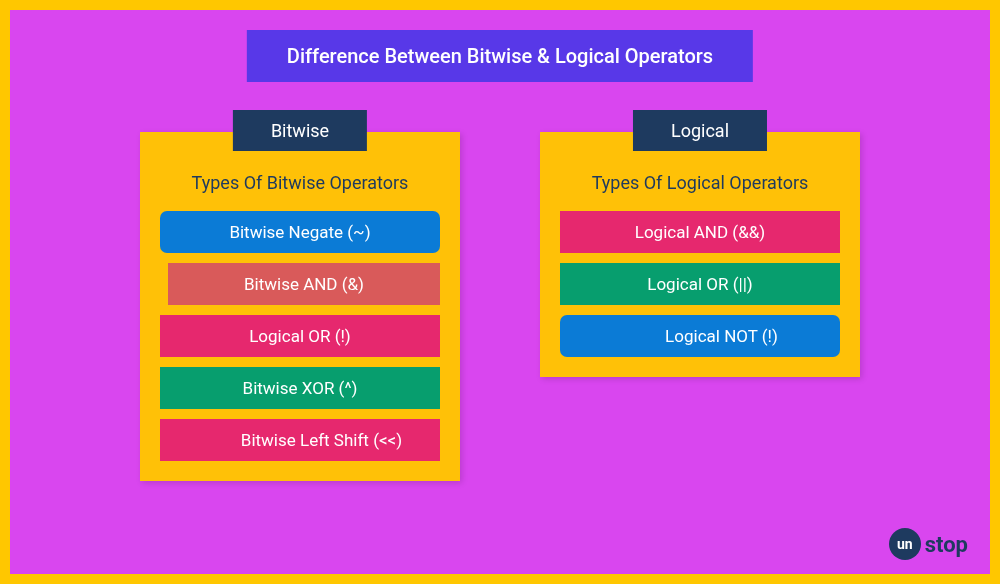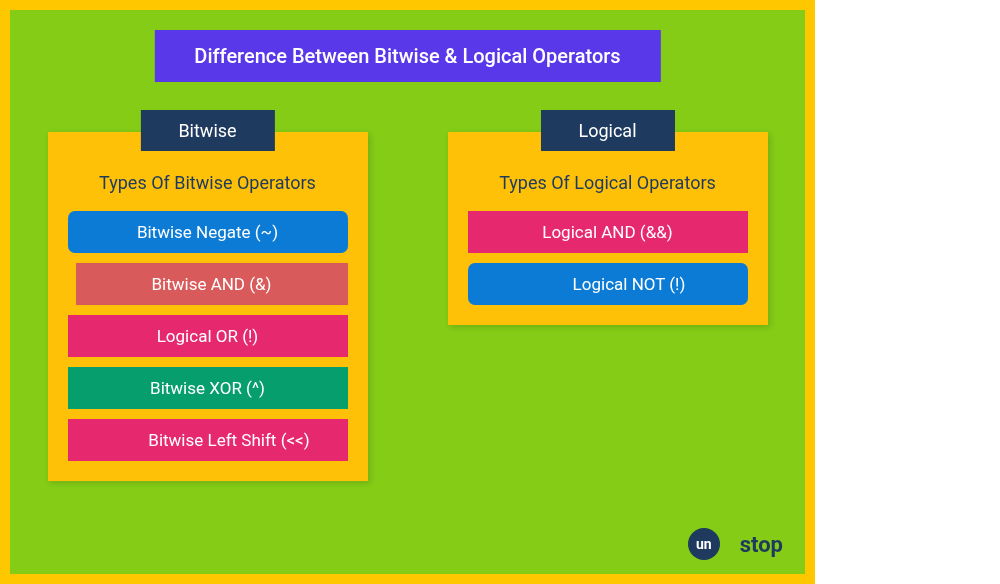--- a/index.html
+++ b/index.html
@@ -7,25 +7,25 @@
       padding: 0;
       box-sizing: border-box;
     }
     body {
       font-family: -apple-system, BlinkMacSystemFont, 'Segoe UI', Roboto, Helvetica, Arial, sans-serif;
       background: #fff;
       width: 1000px;
       height: 584px;
     }
     .frame {
-      width: 815px;
+      width: 1000px;
       height: 584px;
       border: 10px solid #FFC700;
       position: relative;
-      background: #84cc16;
+      background: #d946ef;
     }
     .title-bar {
       background: #5838E8;
       color: #fff;
       font-size: 20px;
       font-weight: 500;
       padding: 14px 40px;
       position: absolute;
       top: 20px;
       left: 50%;
@@ -104,21 +104,21 @@
       font-weight: 700;
       font-size: 14px;
       display: flex;
       align-items: center;
       justify-content: center;
     }
     .logo-text {
       color: #1E3A5F;
       font-weight: 700;
       font-size: 22px;
-      margin-left: 18px;
+      margin-left: 2px;
     }
   </style>
 </head>
 <body>
 
 <div class="frame">
   <div class="title-bar">Difference Between Bitwise &amp; Logical Operators</div>
 
   <div class="columns">
 
@@ -132,20 +132,21 @@
         <div class="item c-green">Bitwise XOR (^)</div>
         <div class="item c-pink">Bitwise Left Shift (&lt;&lt;)</div>
       </div>
     </div>
 
     <div class="card">
       <div class="card-header">Logical</div>
       <div class="card-body">
         <div class="card-subtitle">Types Of Logical Operators</div>
         <div class="item c-pink">Logical AND (&amp;&amp;)</div>
+        <div class="item c-green">Logical OR (||)</div>
         <div class="item c-blue">Logical NOT (!)</div>
       </div>
     </div>
 
   </div>
 
   <div class="logo">
     <div class="logo-circle">un</div>
     <div class="logo-text">stop</div>
   </div>

